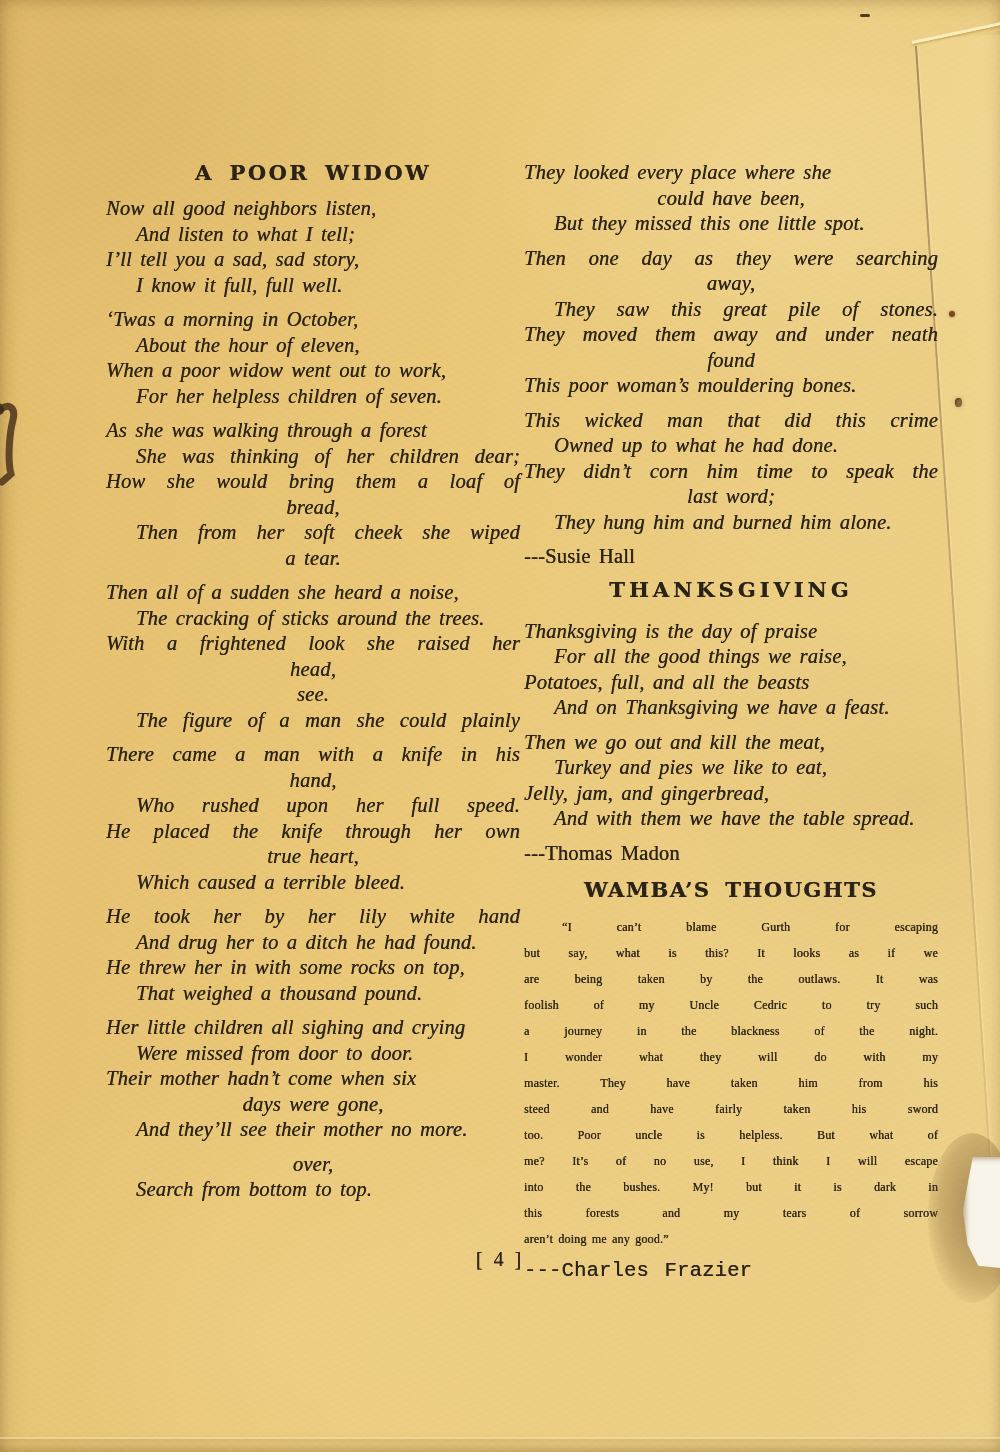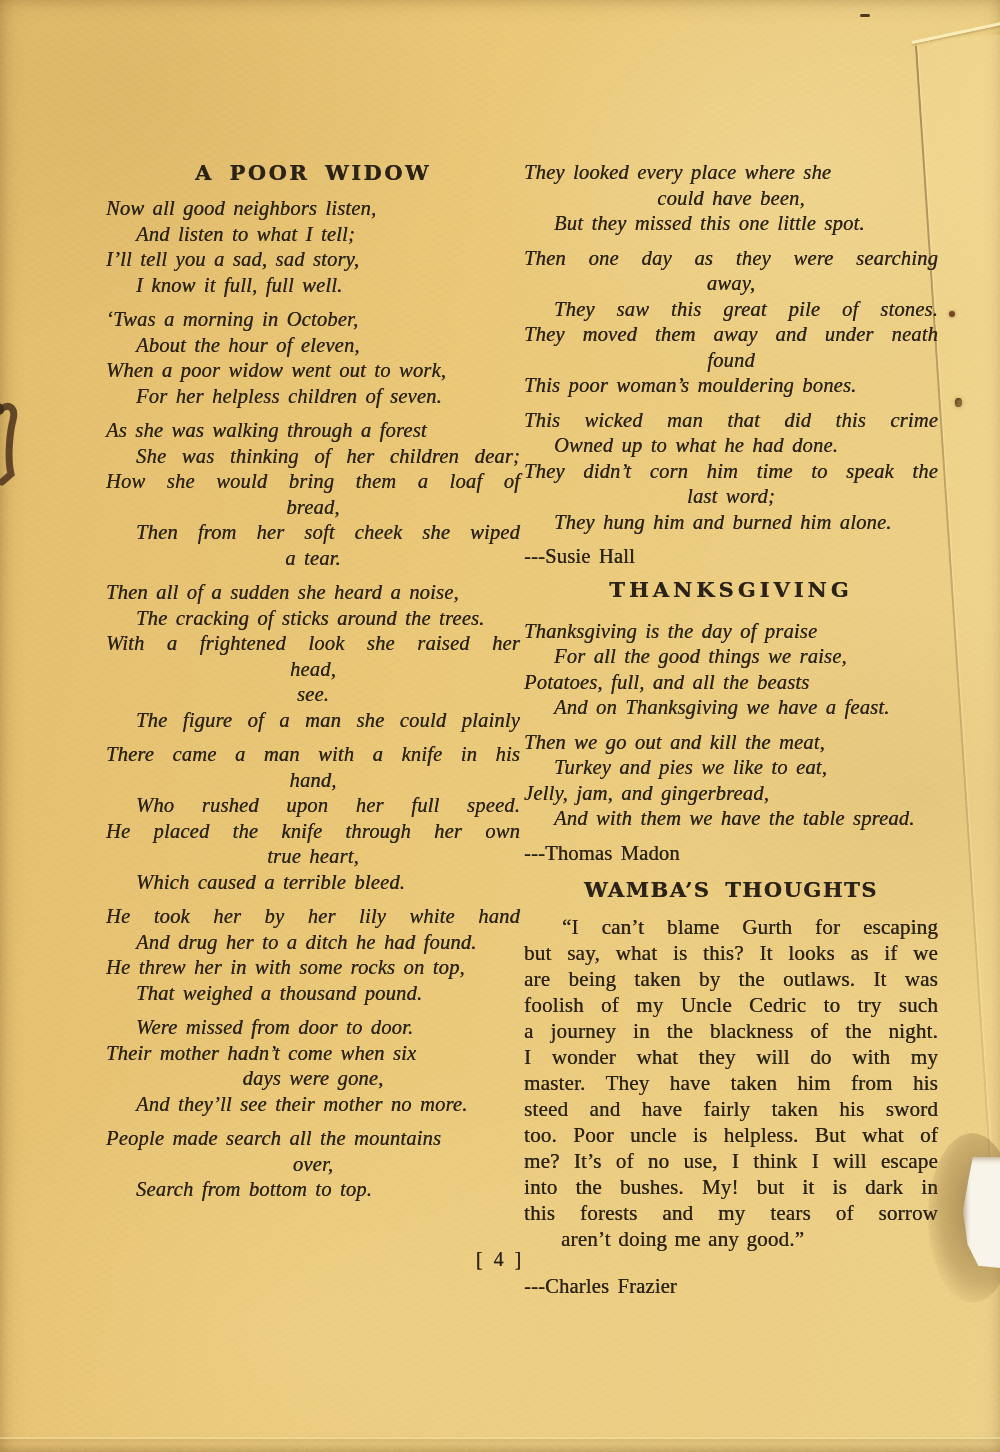--- a/index.html
+++ b/index.html
@@ -48,27 +48,27 @@
     font-weight:bold;text-align:center;
     font-size:21px;line-height:26px;
     letter-spacing:2.5px;word-spacing:6px;
     text-shadow:0.3px 0.2px 0 rgba(43,35,24,0.8);
   }
   .h-widow{margin:0 0 10px 0;}
   .h-thanks{margin:7px 0 16px 0;letter-spacing:4px;}
   .h-wamba{margin:11px 0 11px 0;letter-spacing:1.5px;}
   .attr{margin:0 0 2px 0;}
   .pline{
-    font-size:21px;line-height:26px;
+    font-size:12px;line-height:26px;
     word-spacing:2px;letter-spacing:0.2px;
     text-align:justify;text-align-last:justify;
     text-shadow:0.35px 0.2px 0 rgba(43,35,24,0.85);
   }
   .pline.first{text-indent:38px;}
-  .pline.last{text-align-last:left;margin-left:37px;}
+  .pline.last{text-align-last:left;}
   .pagenum{
     position:absolute;top:1248px;left:0;width:1000px;
     text-align:center;font-size:20px;letter-spacing:3px;
     z-index:2;text-shadow:0.3px 0.2px 0 rgba(43,35,24,0.8);
   }
   
   .edge-strip{
     position:absolute;left:916px;top:40px;width:90px;height:1130px;
     background:linear-gradient(to right, rgba(248,230,165,0.14), rgba(248,230,165,0.30));
     transform:rotate(-3.8deg);transform-origin:top left;z-index:1;
@@ -173,28 +173,28 @@
     </div>
 
     <div class="stanza">
       <div class="ln j">He took her by her lily white hand</div>
       <div class="ln i">And drug her to a ditch he had found.</div>
       <div class="ln">He threw her in with some rocks on top,</div>
       <div class="ln i">That weighed a thousand pound.</div>
     </div>
 
     <div class="stanza">
+      <div class="ln">Her little children all sighing and crying</div>
       <div class="ln i">Were missed from door to door.</div>
       <div class="ln">Their mother hadn’t come when six</div>
       <div class="ln c">days were gone,</div>
       <div class="ln i">And they’ll see their mother no more.</div>
     </div>
 
     <div class="stanza">
-      <div class="ln">People made search all the mountains</div>
       <div class="ln c">over,</div>
       <div class="ln i">Search from bottom to top.</div>
     </div>
   </div>
 
   <div class="col col-right">
 
     <div class="stanza">
       <div class="ln">They looked every place where she</div>
       <div class="ln c">could have been,</div>
@@ -249,18 +249,18 @@
       <div class="pline">I wonder what they will do with my</div>
       <div class="pline">master. They have taken him from his</div>
       <div class="pline">steed and have fairly taken his sword</div>
       <div class="pline">too. Poor uncle is helpless. But what of</div>
       <div class="pline">me? It’s of no use, I think I will escape</div>
       <div class="pline">into the bushes. My! but it is dark in</div>
       <div class="pline">this forests and my tears of sorrow</div>
       <div class="pline last">aren’t doing me any good.”</div>
     </div>
 
-    <div class="ln r attr" style="margin-top:22px;padding-right:52px;">---Charles Frazier</div>
+    <div class="ln r attr" style="margin-top:6px;padding-right:52px;font-family:Liberation Mono, monospace;">---Charles Frazier</div>
   </div>
 
   <div class="pagenum">[ 4 ]</div>
 
 </div>
 
 </body></html>

